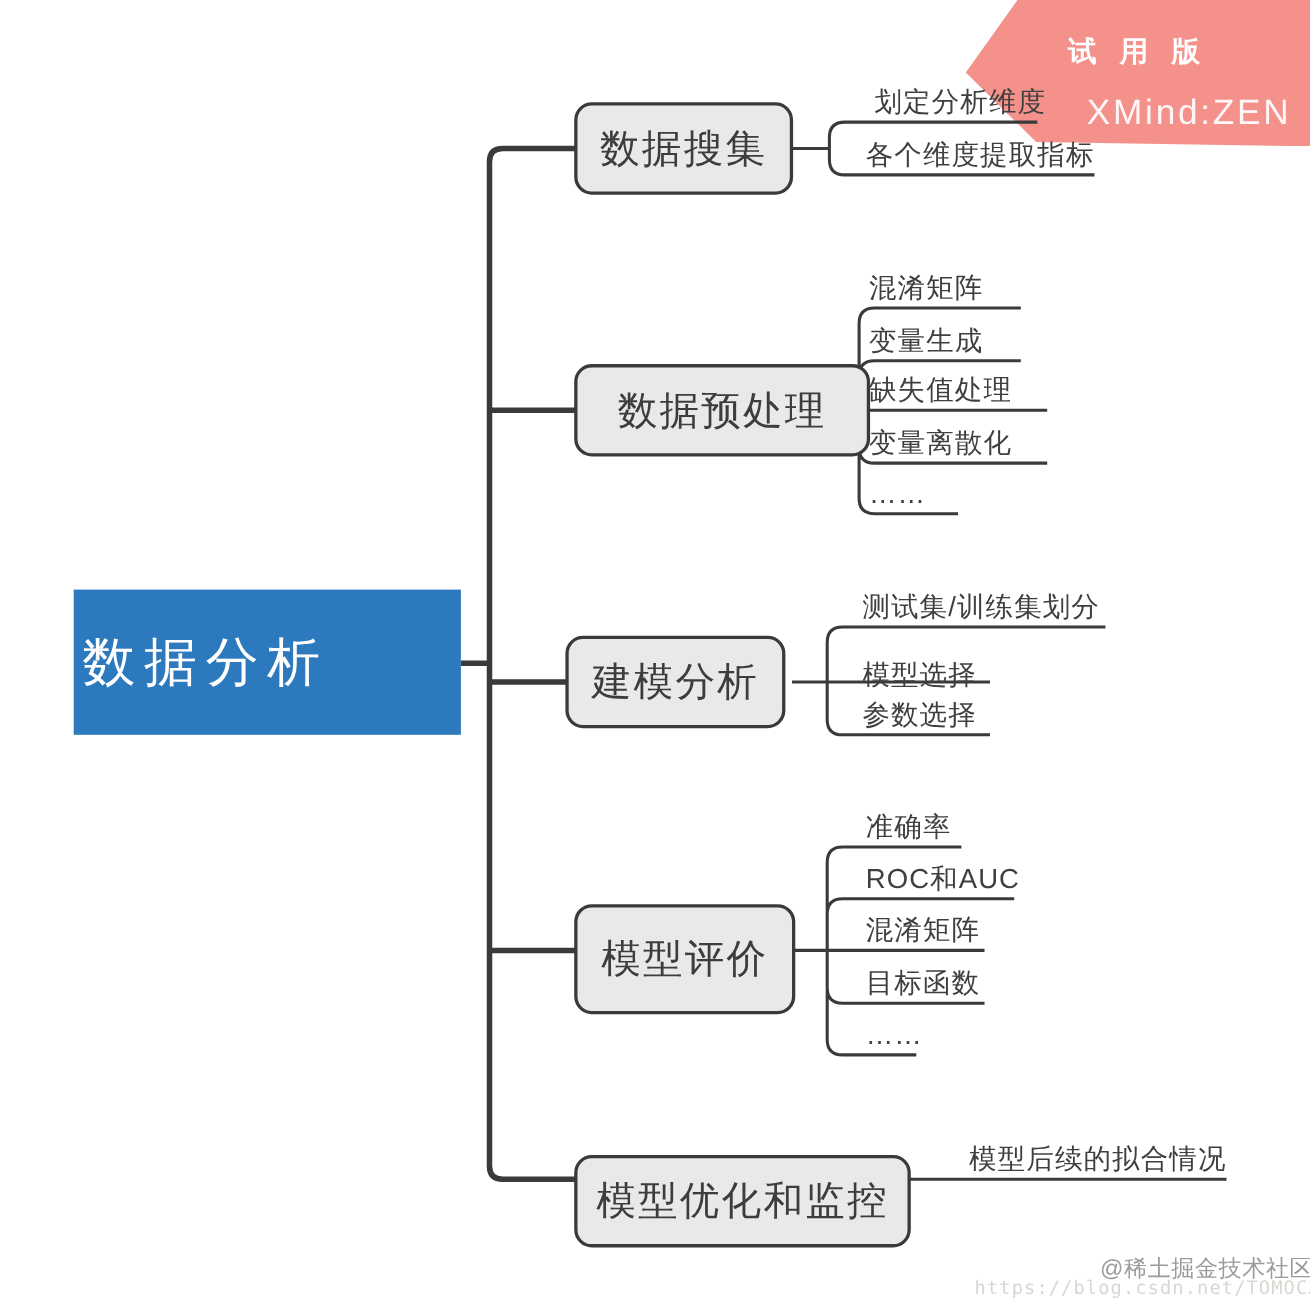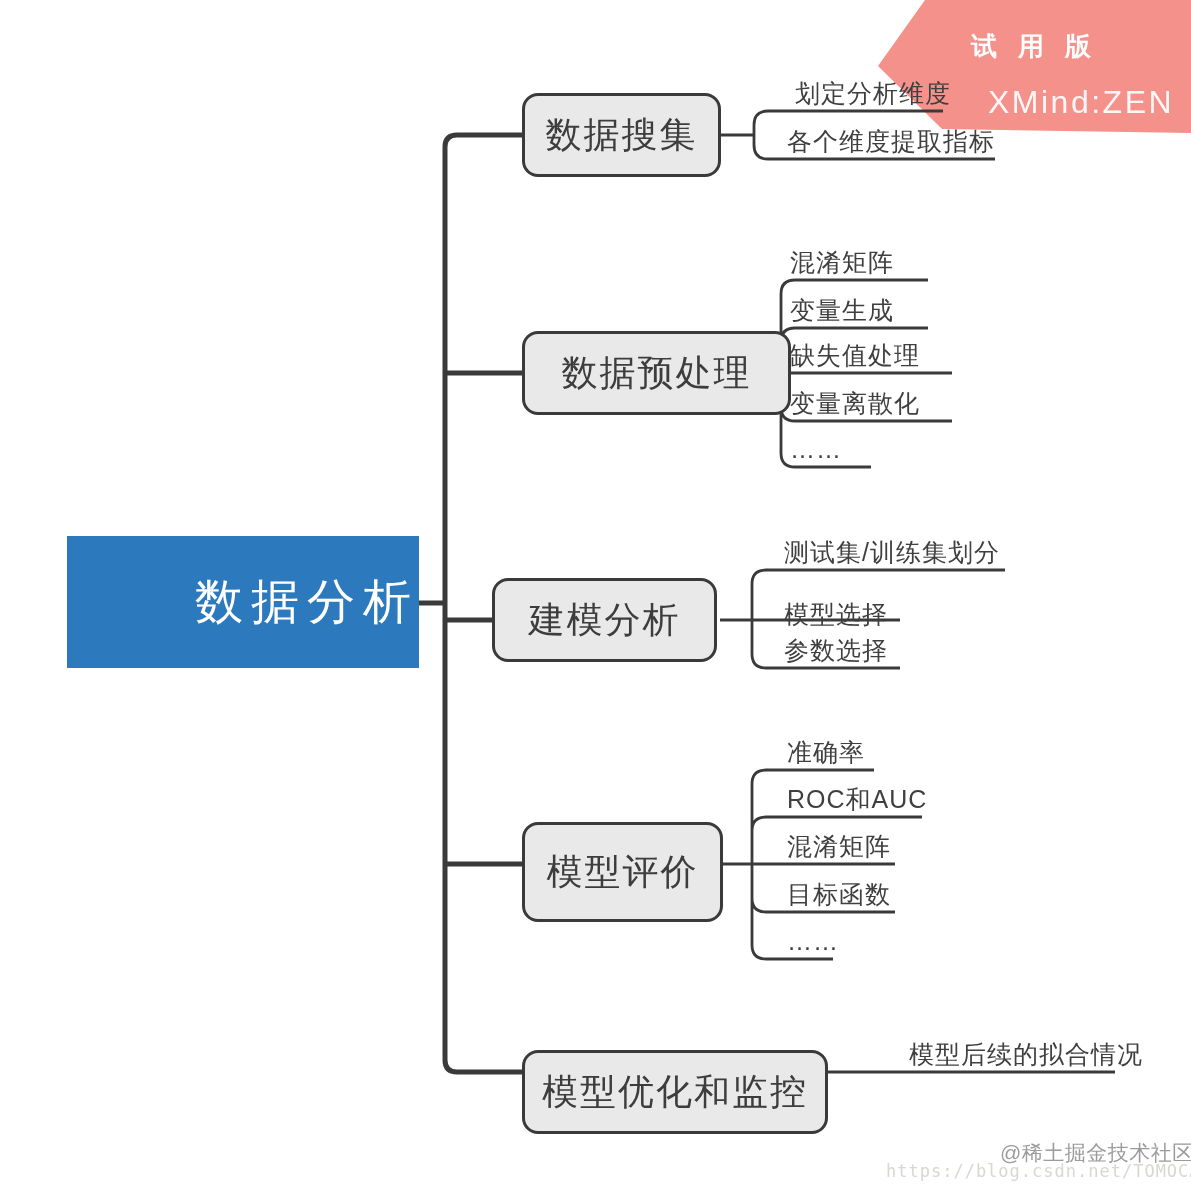--- a/index.html
+++ b/index.html
@@ -21,21 +21,21 @@
     position:absolute;left:120px;top:84px;color:rgba(255,255,255,.93);font-size:32px;
     letter-spacing:2.5px;white-space:nowrap;
   }
   
   svg.edges{position:absolute;left:0;top:0;z-index:2;}
   svg.edges path{fill:none;stroke:var(--line-color,#3A3A3A);}
   svg.edges path.main{stroke-width:5px;}
   svg.edges path.kids{stroke-width:2.8px;}
   
   .root-node{
-    position:absolute;z-index:3;display:flex;align-items:center;justify-content:flex-end;
+    position:absolute;z-index:3;display:flex;align-items:center;justify-content:flex-start;
     background:var(--accent-blue,#2C79BE);color:#fff;font-size:48px;letter-spacing:8px;
     padding-left:8px;box-sizing:border-box;
   }
   
   .topic-node{
     position:absolute;z-index:3;display:flex;align-items:center;justify-content:center;
     background:var(--node-fill,#E9E9E9);border:3px solid var(--node-border,#3A3A3A);
     border-radius:16px;box-sizing:border-box;color:#3D3D3D;font-size:36px;letter-spacing:2px;
     white-space:nowrap;
   }
@@ -84,35 +84,35 @@
       <div class="child-label" style="left: 795px; top: 77px;">划定分析维度</div>
       <div class="child-label" style="left: 787px; top: 125px;">各个维度提取指标</div>
       <div class="topic-node" style="left: 522px; top: 331px; width: 269px; height: 84px;">
         <span>数据预处理</span>
       </div>
       <div class="child-label" style="left: 790px; top: 246px;">混淆矩阵</div>
       <div class="child-label" style="left: 790px; top: 294px;">变量生成</div>
       <div class="child-label" style="left: 790px; top: 339px;">缺失值处理</div>
       <div class="child-label" style="left: 790px; top: 387px;">变量离散化</div>
       <div class="child-label" style="left: 790px; top: 433px;">……</div>
-      <div class="topic-node" style="left: 492px; top: 578px; width: 225px; height: 84px;">
+      <div class="topic-node" style="left: 514px; top: 578px; width: 200px; height: 84px;">
         <span>建模分析</span>
       </div>
       <div class="child-label" style="left: 784px; top: 536px;">测试集/训练集划分</div>
       <div class="child-label" style="left: 784px; top: 586px; margin-top: 12px;">模型选择</div>
       <div class="child-label" style="left: 784px; top: 634px;">参数选择</div>
       <div class="topic-node" style="left: 522px; top: 822px; width: 201px; height: 100px;">
         <span>模型评价</span>
       </div>
       <div class="child-label" style="left: 787px; top: 736px;">准确率</div>
       <div class="child-label" style="left: 787px; top: 783px;">ROC和AUC</div>
       <div class="child-label" style="left: 787px; top: 830px;">混淆矩阵</div>
       <div class="child-label" style="left: 787px; top: 878px;">目标函数</div>
       <div class="child-label" style="left: 787px; top: 925px;">……</div>
       <div class="topic-node" style="left: 522px; top: 1030px; width: 306px; height: 84px; margin-top: 20px;">
         <span>模型优化和监控</span>
       </div>
-      <div class="child-label" style="left: 881px; top: 1038px; margin-left: 28px;">模型后续的拟合情况</div>
+      <div class="child-label" style="left: 881px; top: 1038px;">模型后续的拟合情况</div>
     </div>
 
   <div class="wm-community">@稀土掘金技术社区</div>
   <div class="wm-url">https://blog.csdn.net/TOMOCAT</div>
 </div>
 
 </body></html>

